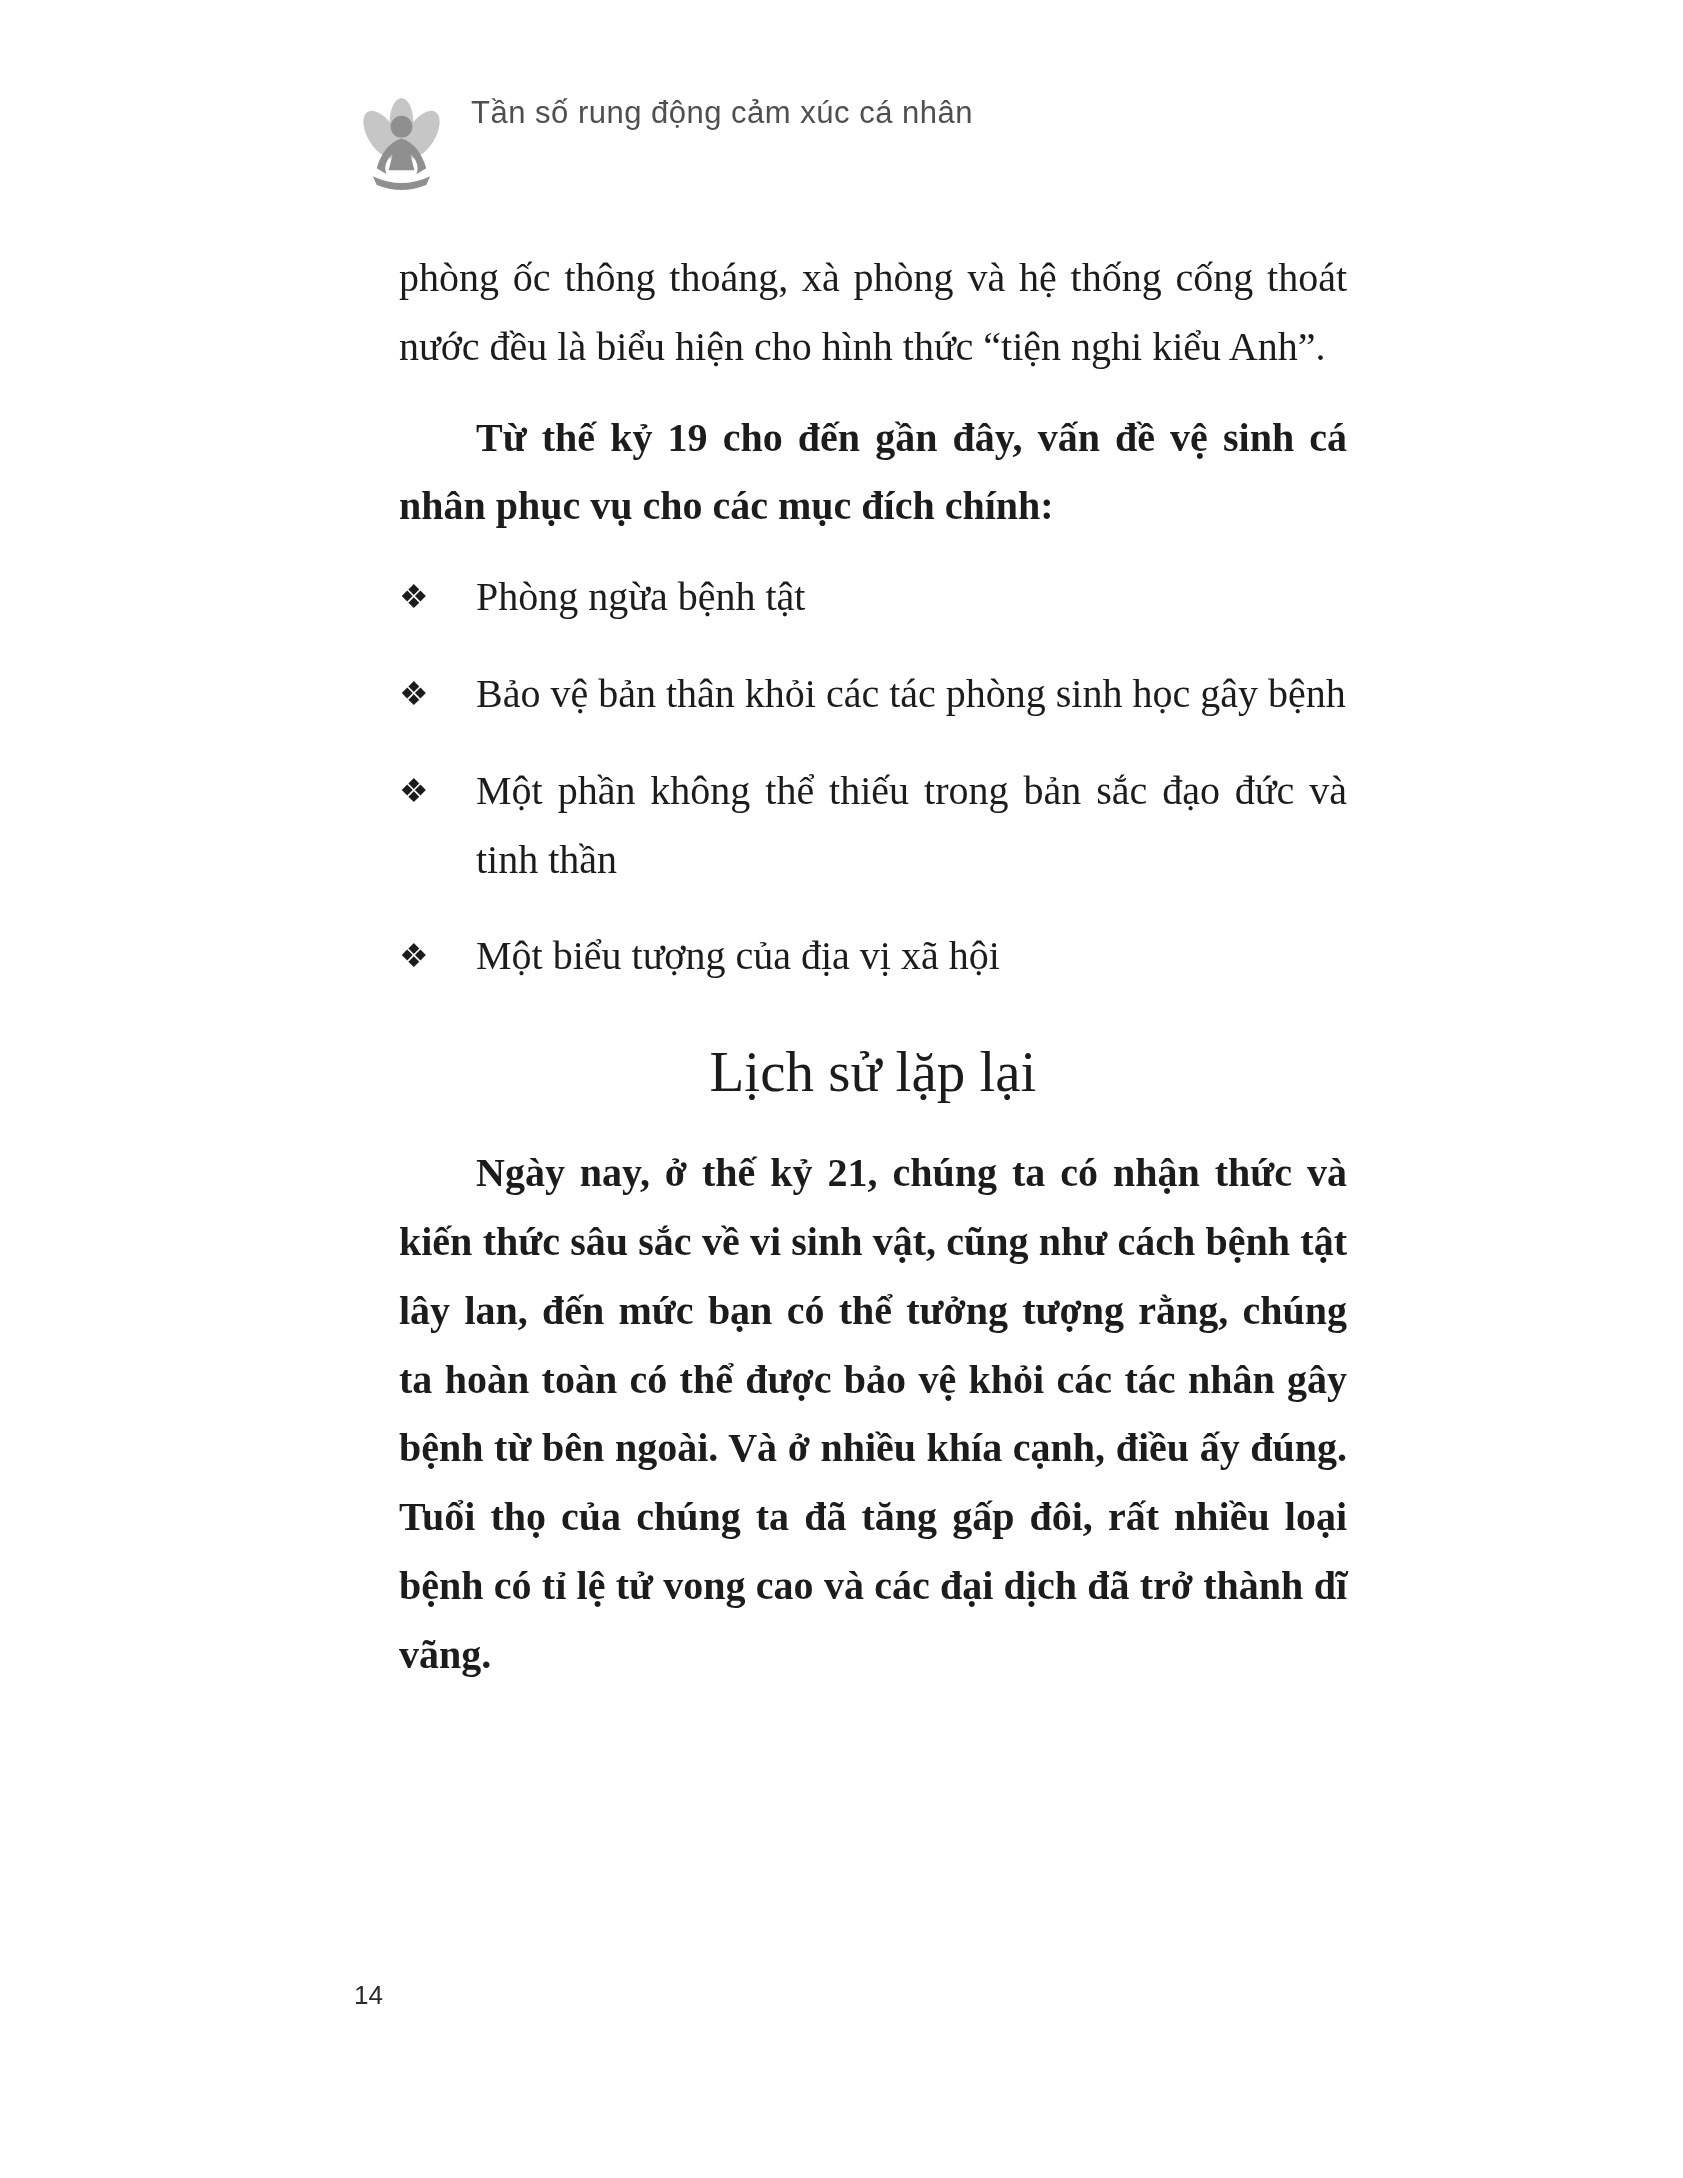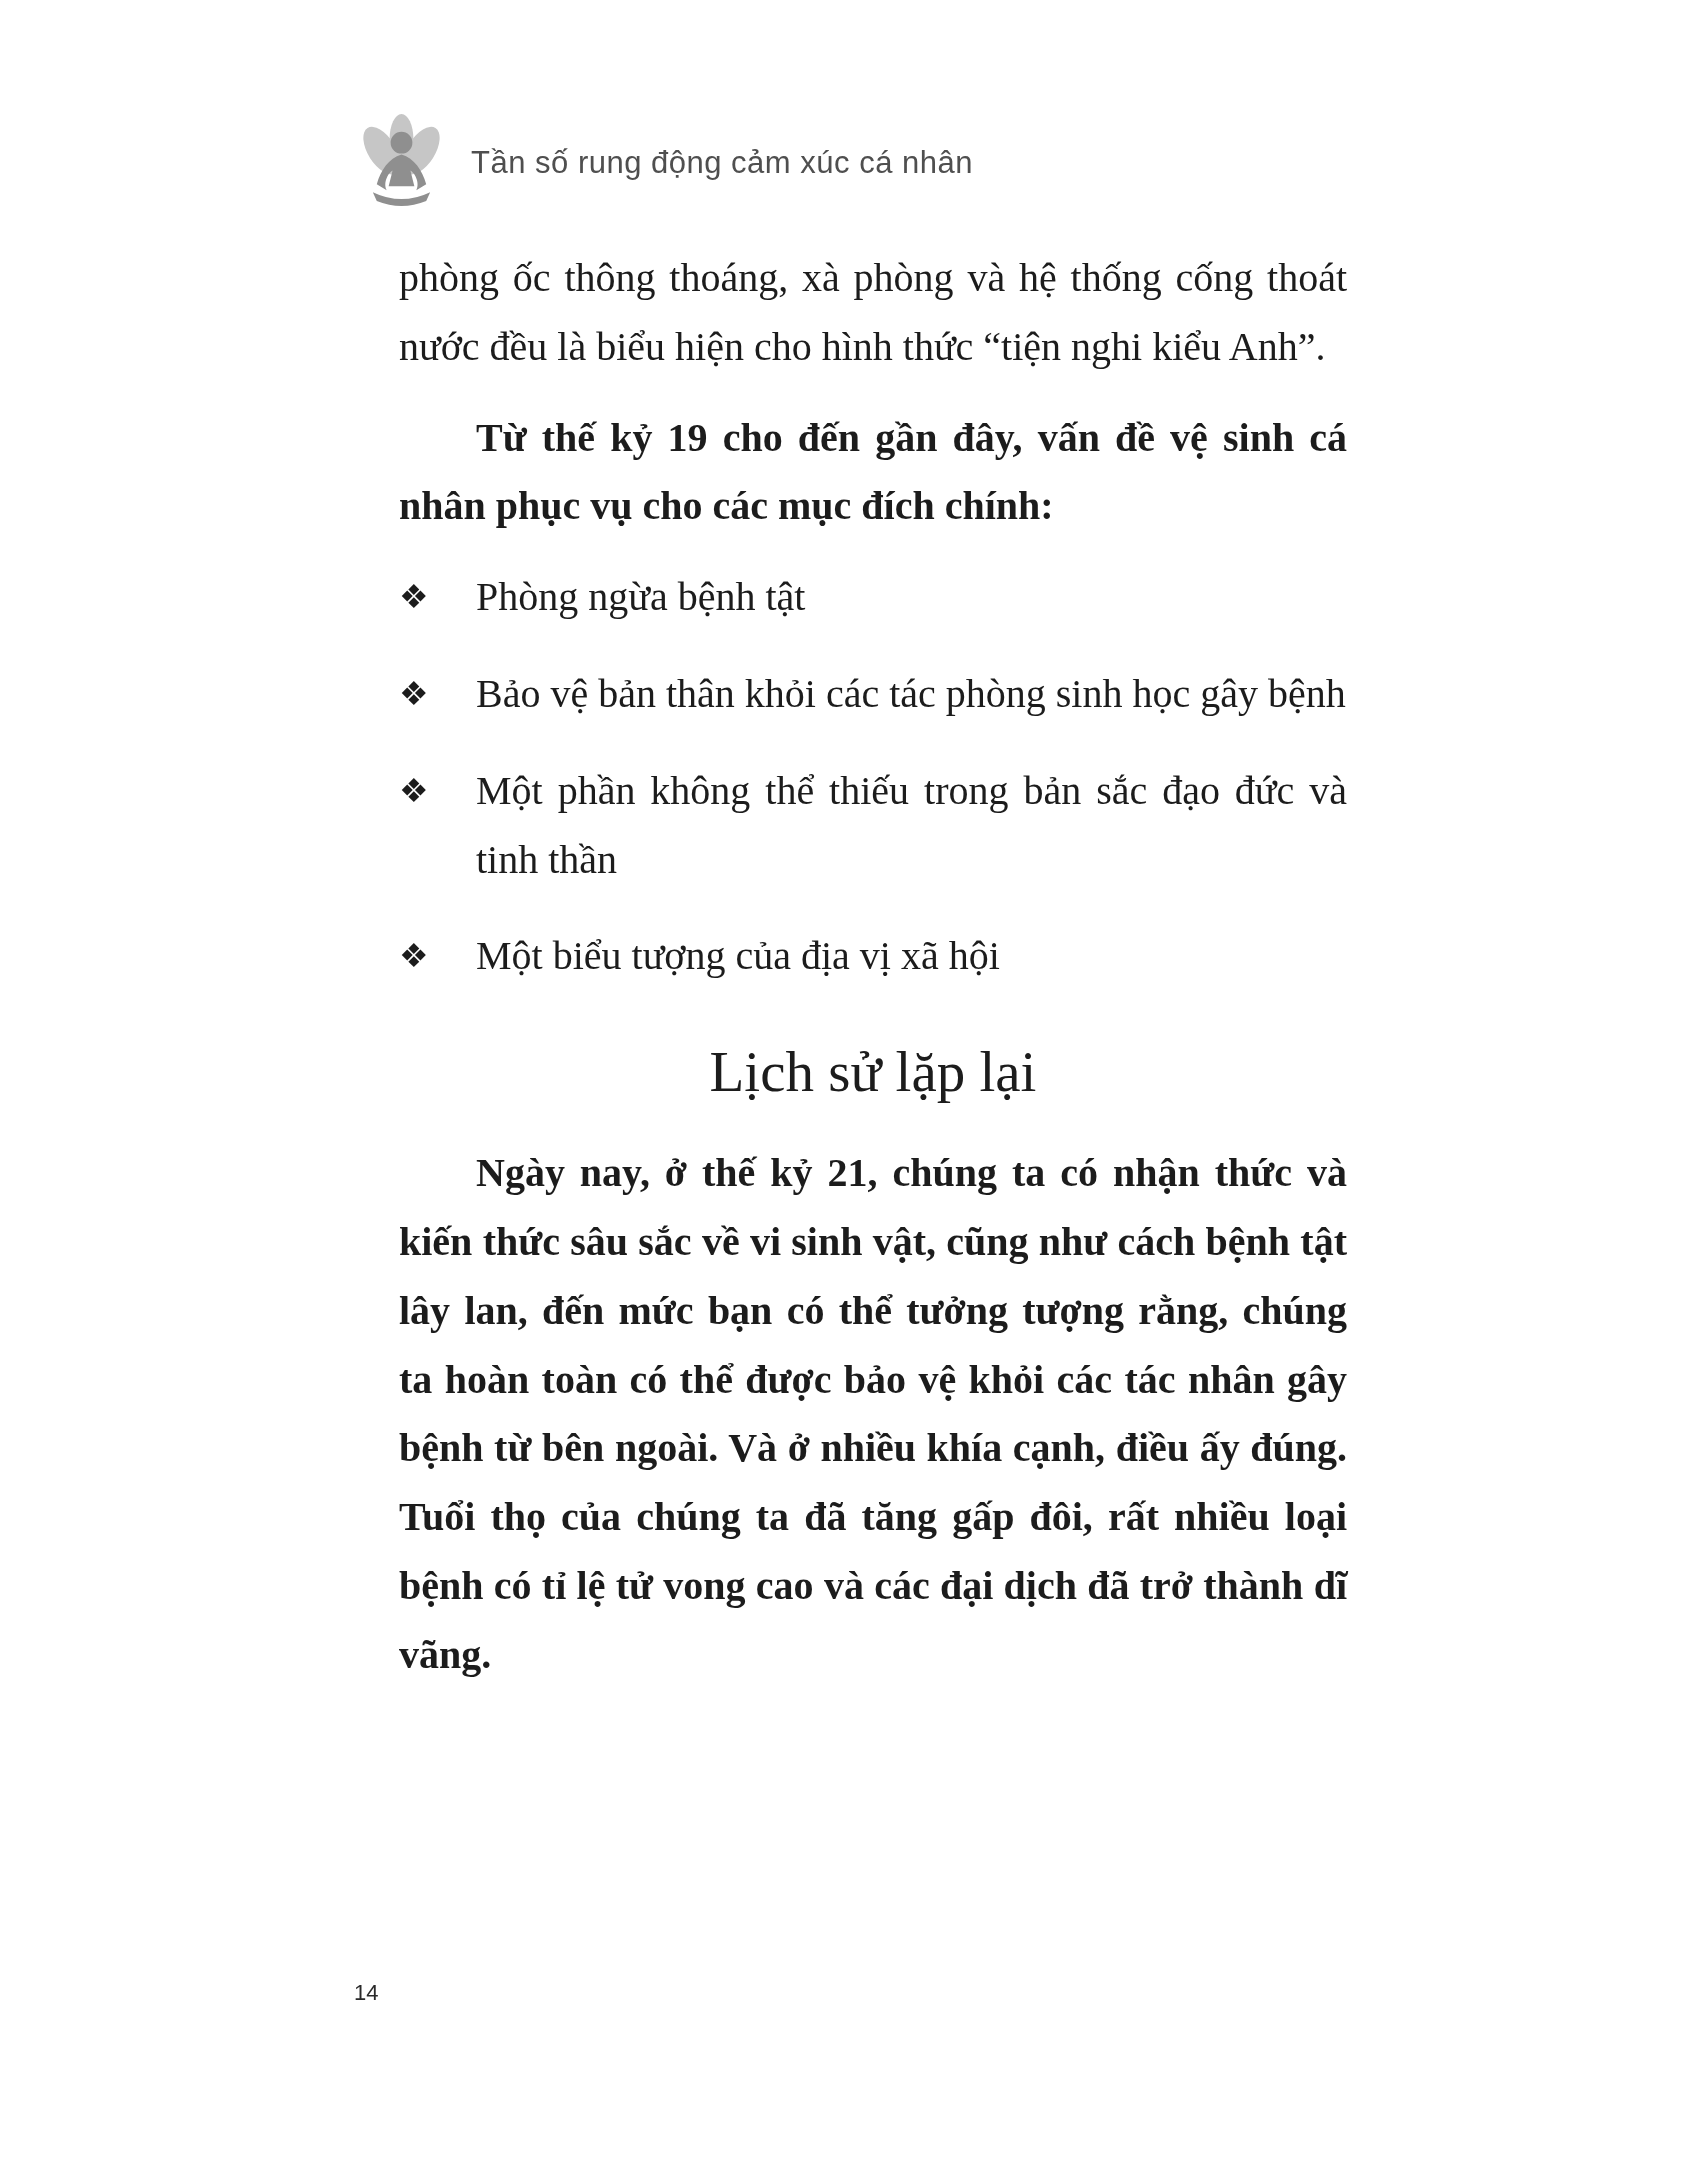--- a/index.html
+++ b/index.html
@@ -11,24 +11,24 @@
     position: relative;
     width: 1683px;
     height: 2178px;
     background: #ffffff;
     font-family: "Liberation Serif", serif;
     color: #1c1c1c;
     overflow: hidden;
   }
   .header {
     position: absolute;
-    top: 111px;
+    top: 95px;
     left: 358px;
     display: flex;
-    align-items: center;
+    align-items: flex-start;
     gap: 26px;
   }
   .header-icon {
     width: 87px;
     height: 103px;
     flex: 0 0 87px;
   }
   .header-title {
     font-family: "Liberation Sans", sans-serif;
     font-size: 31px;
@@ -75,21 +75,21 @@
     font-size: 57px;
     font-weight: normal;
     margin: 44px 0 30px 0;
     line-height: 1.3;
   }
   .page-number {
     position: absolute;
     left: 354px;
     top: 1980px;
     font-family: "Liberation Sans", sans-serif;
-    font-size: 22px;
+    font-size: 26px;
     color: #2a2a2a;
   }
 </style>
 </head>
 <body>
 
 <div class="page">
 
   <div class="header">
     <span class="header-icon">

